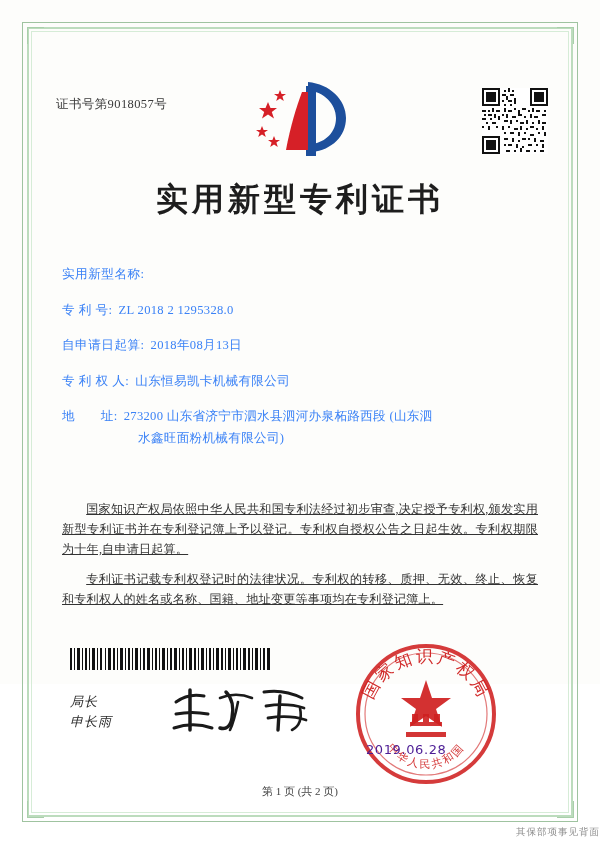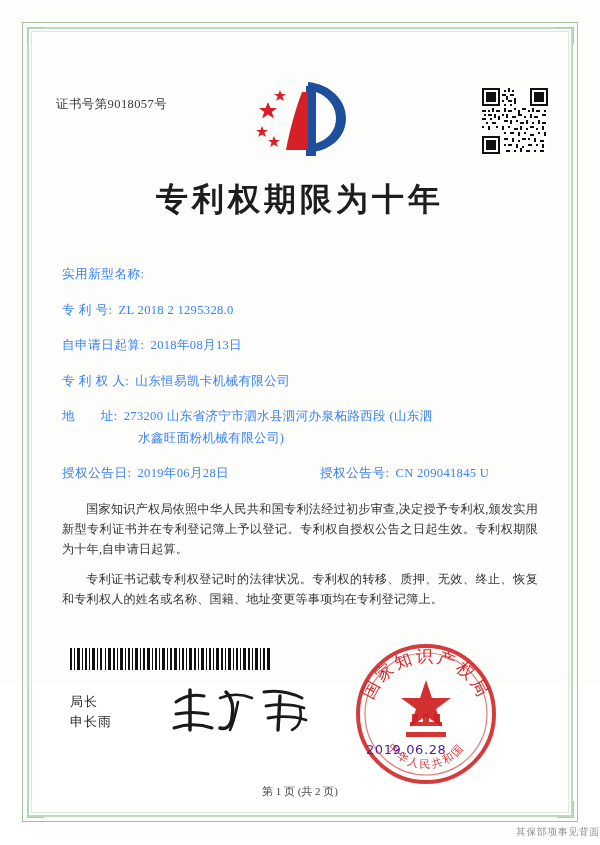--- a/index.html
+++ b/index.html
@@ -129,37 +129,38 @@
   
   .paras {
     position: absolute;
     left: 62px; top: 500px;
     width: 476px;
     font-size: 12.1px;
     line-height: 1.65;
     color: #333;
     text-align: justify;
   }
-  .para { text-indent: 2em; margin: 0 0 10px 0; letter-spacing: 0.2px; }
+  .para { text-indent: 2em; margin: 0 0 10px 0; letter-spacing: 0.2px; text-decoration: underline; }
 
   
   .barcode {
     position: absolute;
     left: 70px; top: 648px;
     width: 200px; height: 22px;
   }
 
   
   .sig-labels {
     position: absolute;
     left: 70px; top: 692px;
     font-size: 13px;
     line-height: 1.55;
     letter-spacing: 1px;
     color: #2b2b2b;
+    font-style: italic;
   }
   .sig-script {
     position: absolute;
     left: 168px; top: 682px;
     width: 150px; height: 56px;
   }
 
   
   .seal {
     position: absolute;
@@ -316,21 +317,21 @@
       <rect x="30" y="28" width="1" height="2"></rect>
       <rect x="12" y="31" width="2" height="1"></rect>
         <rect x="16" y="31" width="1" height="1"></rect>
         <rect x="19" y="30" width="1" height="2"></rect>
       <rect x="22" y="31" width="2" height="1"></rect>
         <rect x="26" y="31" width="1" height="1"></rect>
         <rect x="29" y="31" width="2" height="1"></rect>
     </g>
   </svg>
 
-  <div class="title">专利权期限为十年</div>
+  <div class="title">实用新型专利证书</div>
 
   <div class="fields">
     <div class="field-row">
       <span class="field-label">实用新型名称:</span>
     </div>
     <div class="field-row">
       <span class="field-label">专 利 号:</span>
       <span class="field-value">ZL 2018 2 1295328.0</span>
     </div>
     <div class="field-row">
@@ -339,30 +340,20 @@
     </div>
     <div class="field-row">
       <span class="field-label">专 利 权 人:</span>
       <span class="field-value">山东恒易凯卡机械有限公司</span>
     </div>
     <div class="field-row">
       <span class="field-label">地       址:</span>
       <span class="field-value">273200 山东省济宁市泗水县泗河办泉柘路西段 (山东泗</span>
     </div>
     <div class="addr-cont">水鑫旺面粉机械有限公司)</div>
-    <div class="field-row inline-two">
-      <span class="seg-left">
-        <span class="field-label">授权公告日:</span>
-        <span class="field-value">2019年06月28日</span>
-      </span>
-      <span class="seg-right">
-        <span class="field-label">授权公告号:</span>
-        <span class="field-value">CN 209041845 U</span>
-      </span>
-    </div>
   </div>
 
   <div class="paras">
     <p class="para">国家知识产权局依照中华人民共和国专利法经过初步审查,决定授予专利权,颁发实用新型专利证书并在专利登记簿上予以登记。专利权自授权公告之日起生效。专利权期限为十年,自申请日起算。</p>
     <p class="para">专利证书记载专利权登记时的法律状况。专利权的转移、质押、无效、终止、恢复和专利权人的姓名或名称、国籍、地址变更等事项均在专利登记簿上。</p>
   </div>
 
   <svg class="barcode" viewBox="0 0 200 22" shape-rendering="crispEdges">
     <g fill="#111">
       <rect x="0" y="0" width="2" height="22"></rect>

